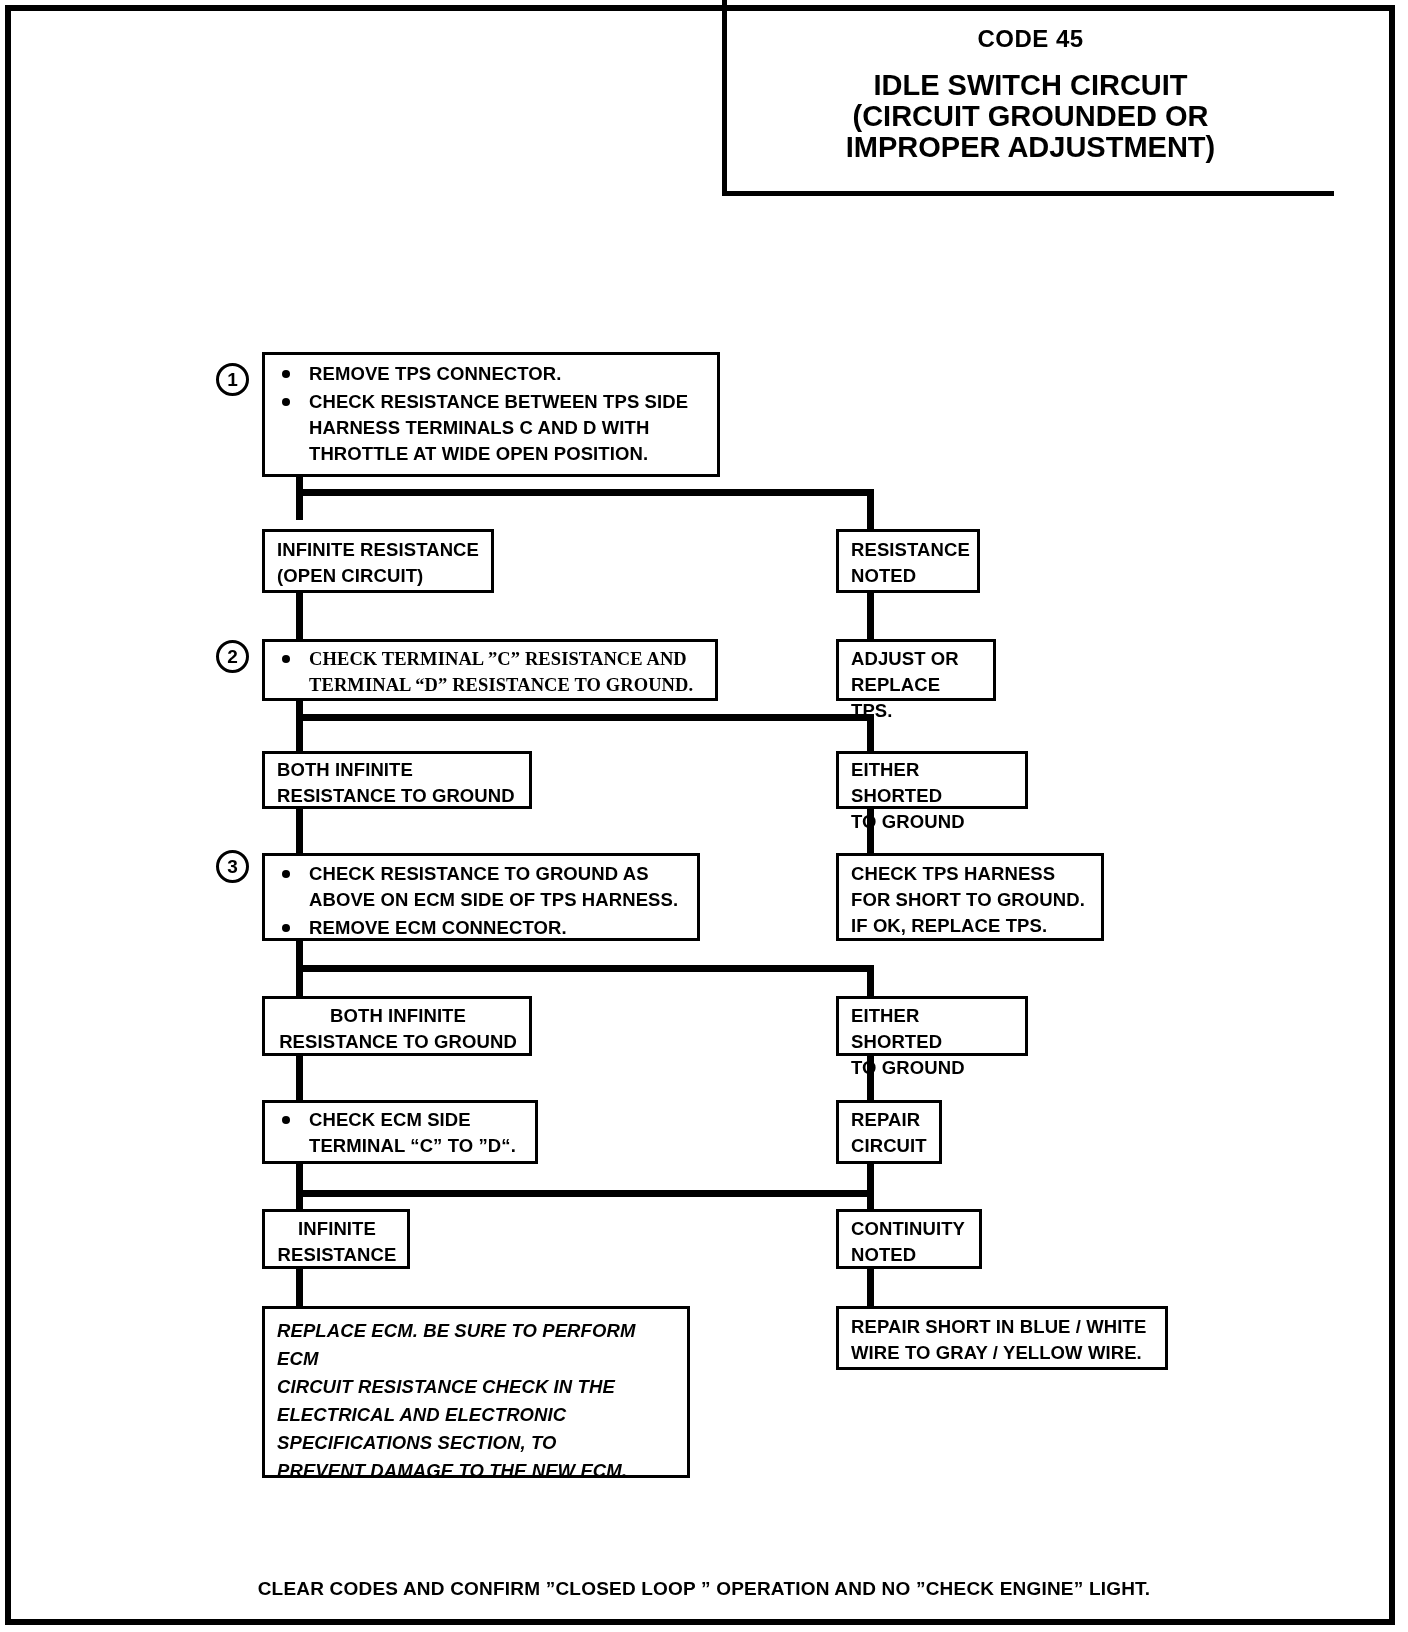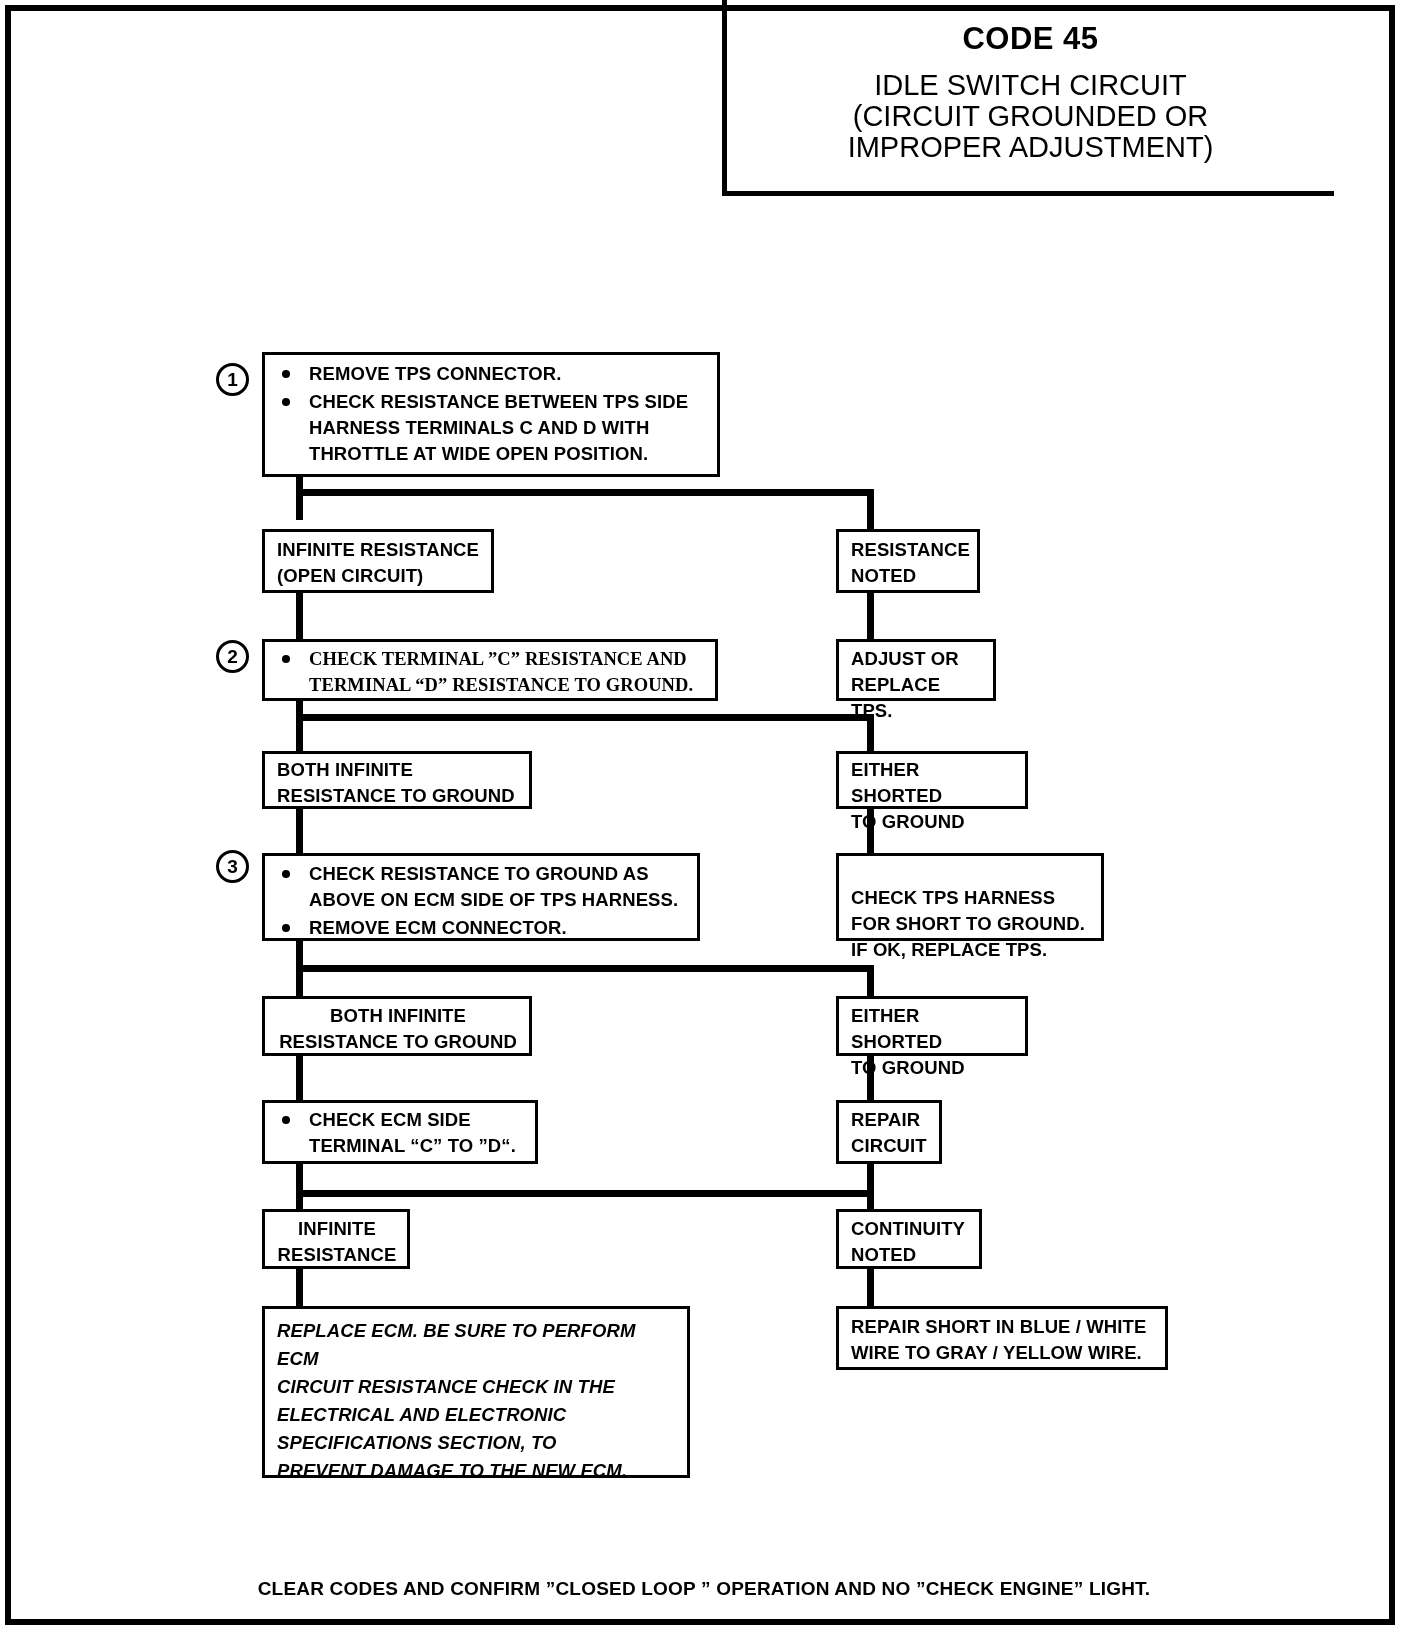--- a/index.html
+++ b/index.html
@@ -35,28 +35,28 @@
     top: 0px;
     width: 612px;
     height: 196px;
     border-left: 5px solid #000;
     border-bottom: 5px solid #000;
     box-sizing: border-box;
     text-align: center;
     padding-top: 18px;
   }
   .code-title {
-    font-size: 31px;
+    font-size: 24px;
     font-weight: bold;
     letter-spacing: 0.5px;
     line-height: 42px;
   }
   .sub-title {
     font-size: 29px;
-    font-weight: normal;
+    font-weight: bold;
     line-height: 31px;
     margin-top: 10px;
     letter-spacing: 0px;
   }
   
   .box {
     position: absolute;
     border: 3px solid #000;
     box-sizing: border-box;
     background: #fff;
@@ -240,21 +240,21 @@
     <ul class="bullets" style="padding-top:5px;">
       <li><span class="dot"></span>
         <span>CHECK RESISTANCE TO GROUND AS</span><br>
         <span>ABOVE ON ECM SIDE OF TPS HARNESS.</span>
       </li>
       <li><span class="dot"></span><span>REMOVE ECM CONNECTOR.</span></li>
     </ul>
   </div>
 
   <div class="box" style="left:836px; top:853px; width:268px; height:88px;">
-    <div class="pad" style="padding-top:5px;margin-top:24px;">
+    <div class="pad" style="padding-top:5px;">
       <div>CHECK TPS HARNESS</div>
       <div>FOR SHORT TO GROUND.</div>
       <div>IF OK, REPLACE TPS.</div>
     </div>
   </div>
 
   <div class="box center" style="left:262px; top:996px; width:270px; height:60px;">
     <div class="pad" style="padding-top:4px;">
       <div>BOTH INFINITE</div>
       <div>RESISTANCE TO GROUND</div>

